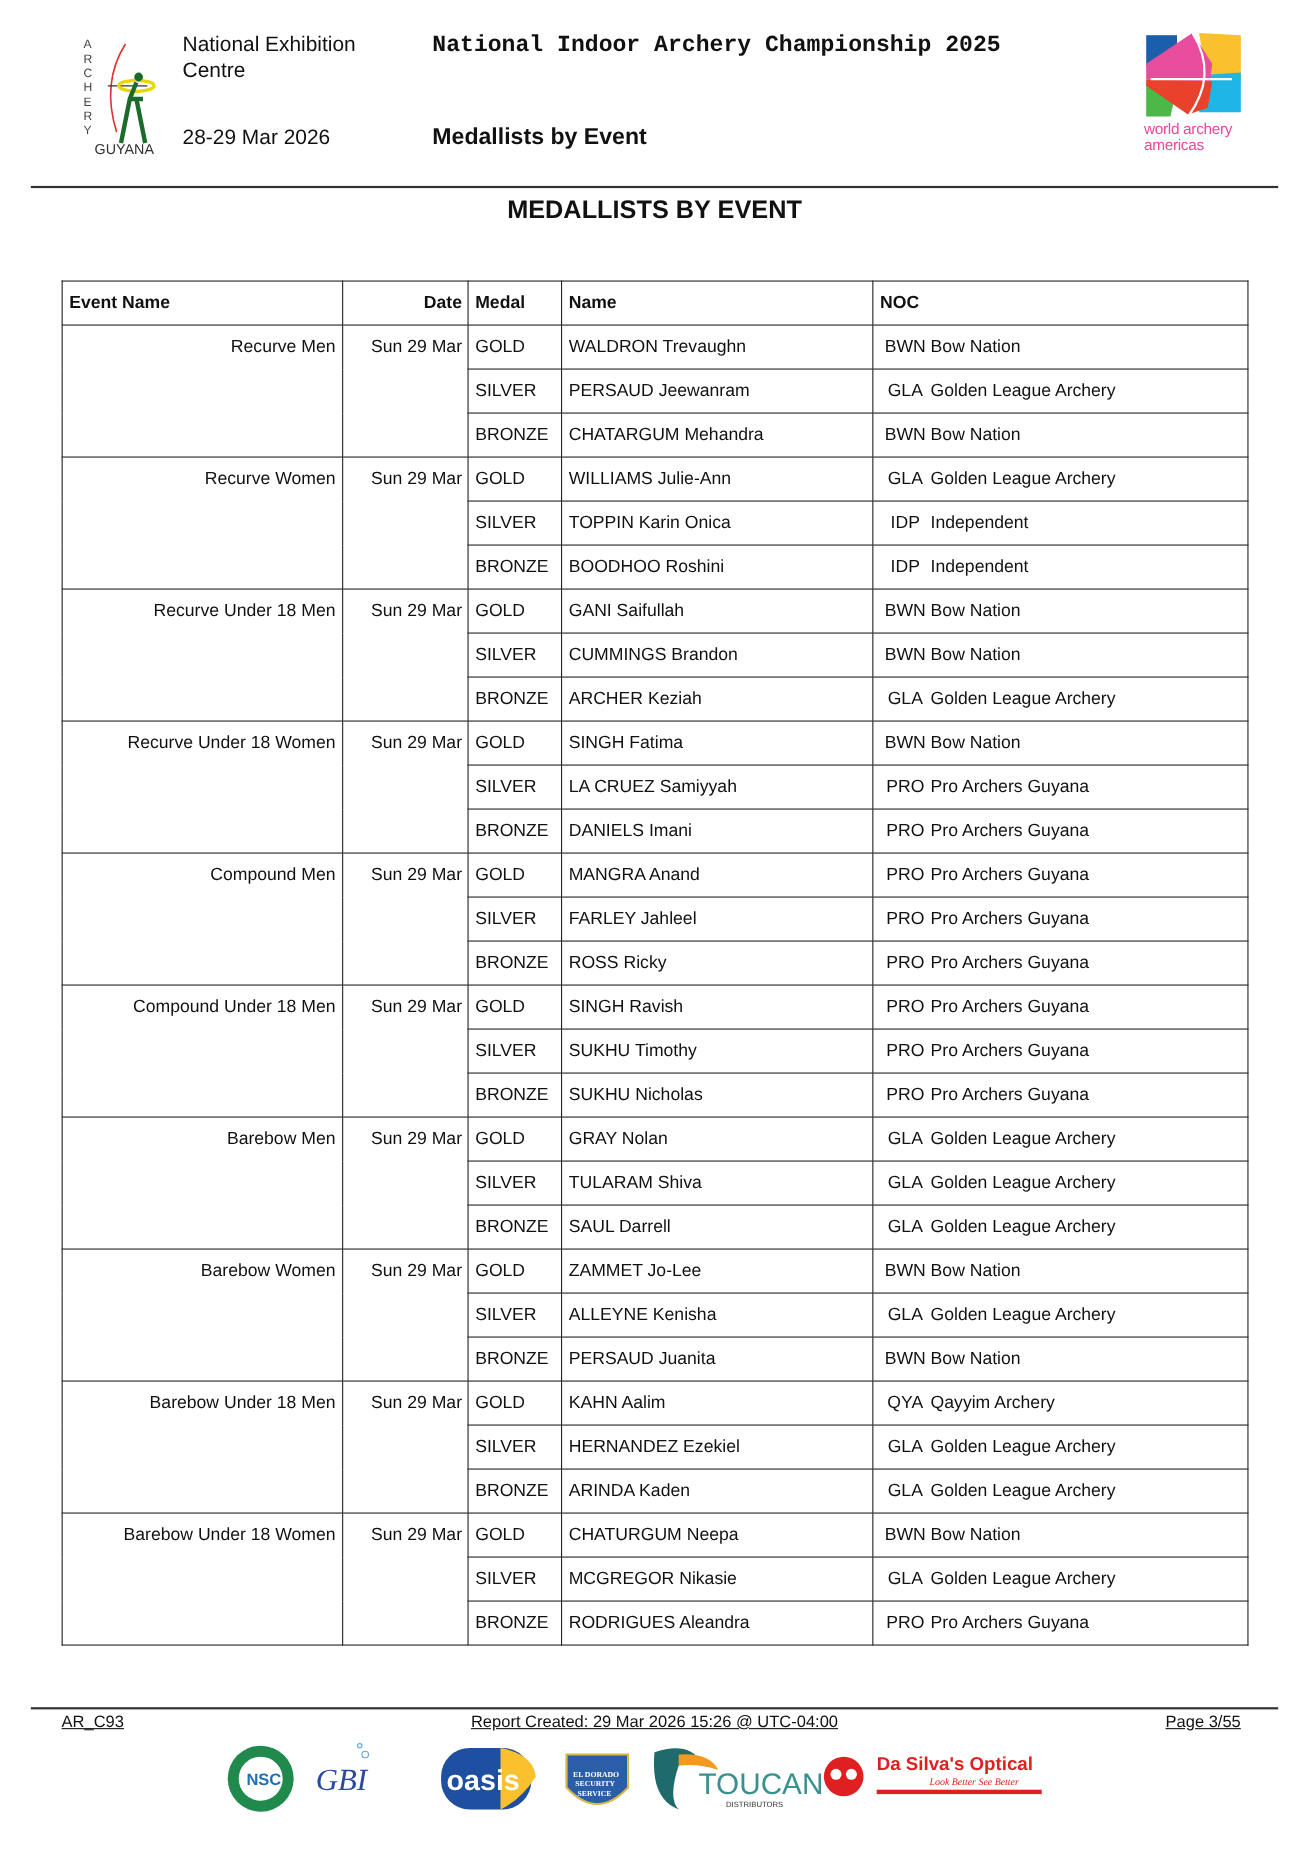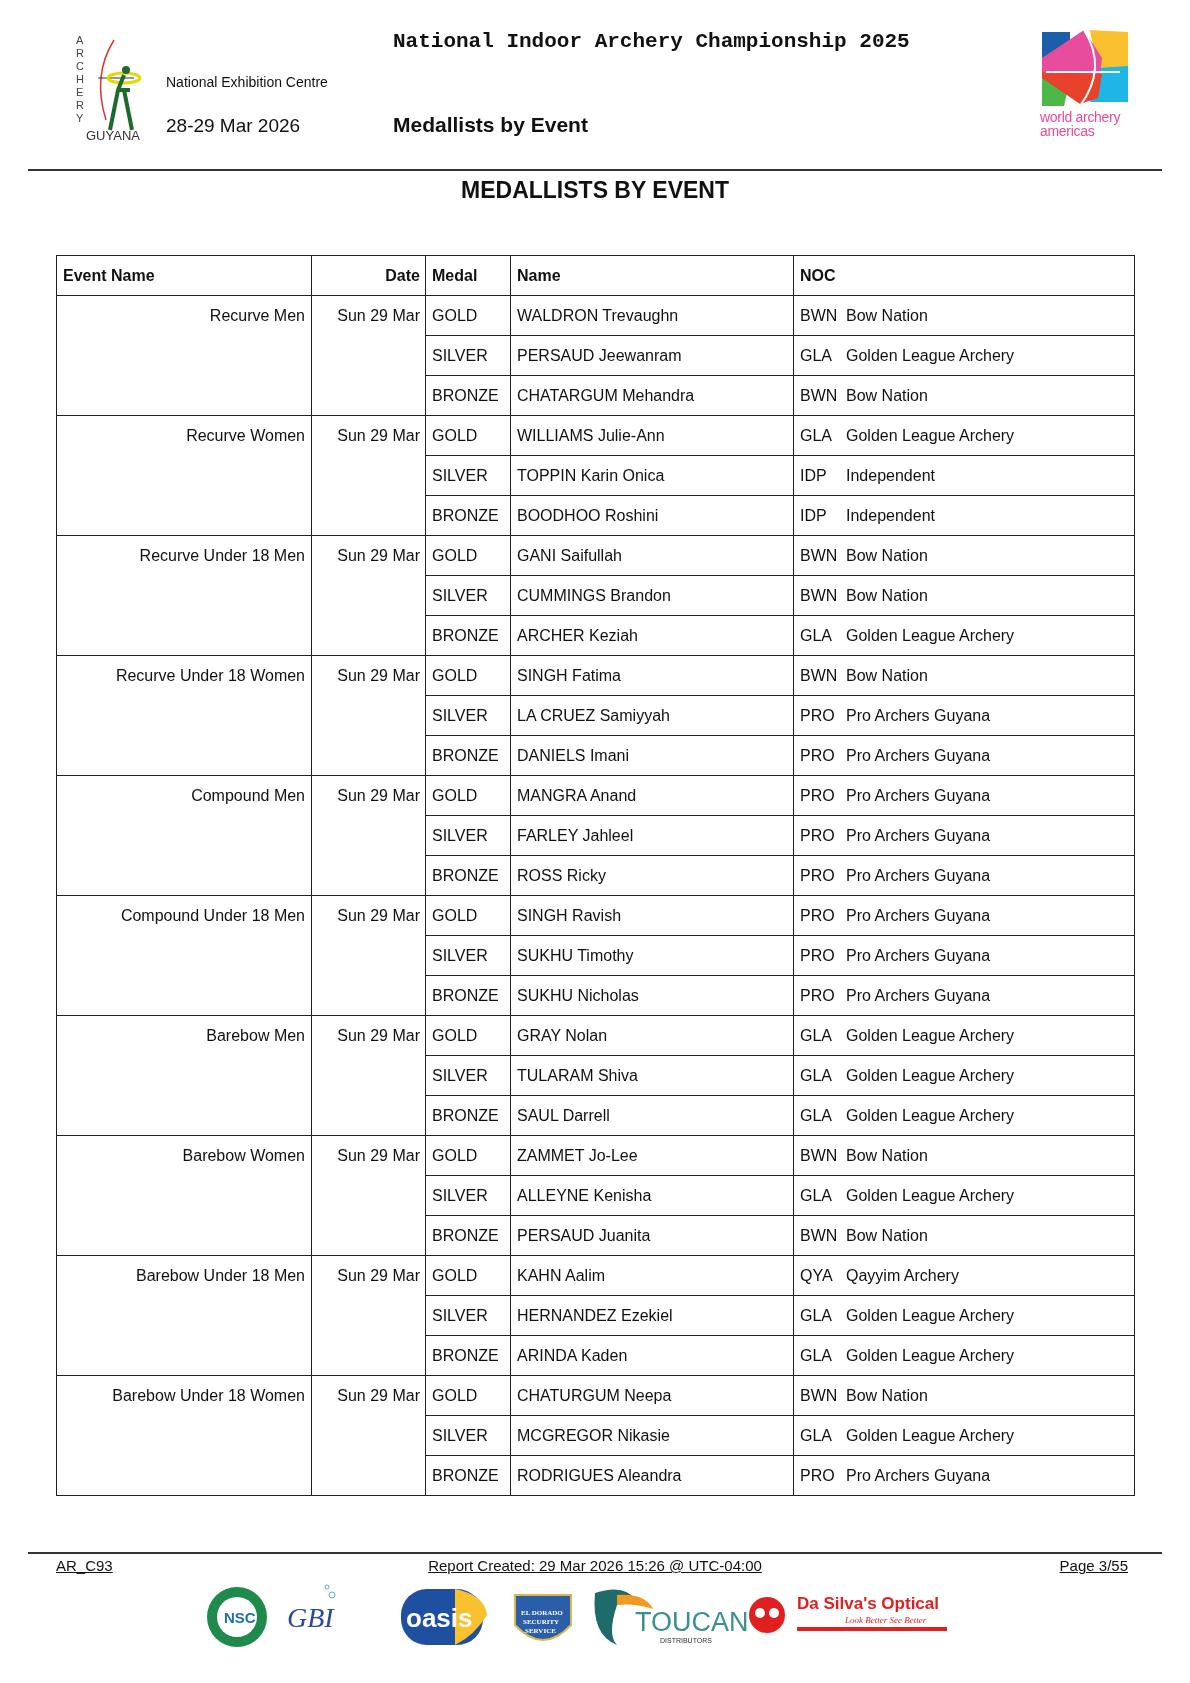--- a/index.html
+++ b/index.html
@@ -1,34 +1,34 @@
 <!DOCTYPE html>
 <html><head>
 <meta charset="utf-8">
 <style>
   html, body { margin:0; padding:0; background:#fff; }
   body { width:1190px; height:1683px; position:relative; overflow:hidden;
          font-family:"Liberation Sans", sans-serif; color:#111; }
   .abs { position:absolute; }
   .logo-left { left:74px; top:30px; width:84px; height:112px; }
-  .venue { left:166px; top:29px; font-size:14px; line-height:24px; width:200px;margin-top:41px; }
+  .venue { left:166px; top:29px; font-size:19px; line-height:24px; width:200px; }
   .dates { left:166px; top:114px; font-size:19px; line-height:24px; }
   .comp-title { left:393px; top:30px; font-size:21px; font-weight:bold;font-family:Liberation Mono, monospace; }
   .sub-title { left:393px; top:113px; font-size:21px; font-weight:bold; }
   .logo-right { left:1040px; top:28px; width:90px; height:115px; }
   .wa-text { left:1040px; top:110px; font-size:14px; font-weight:normal; color:#ec4899; line-height:14px; letter-spacing:-0.3px; }
   .hr-top { left:28px; top:169px; width:1134px; height:2px; background:#333; }
   .page-title { left:0; width:1190px; top:177px; text-align:center; font-size:23px; font-weight:bold; }
 
   table.medals { position:absolute; left:56px; top:255px; border-collapse:collapse; width:1078px; table-layout:fixed; font-size:16px;padding-left:40px; }
   table.medals td, table.medals th { border:1px solid #222; padding:0 6px; height:39px; vertical-align:top; line-height:39px; white-space:nowrap; }
   table.medals th { font-weight:bold; text-align:left; height:39px; }
   table.medals th.date, table.medals td.date { text-align:right; padding-right:5px; }
   table.medals td.event, table.medals td.date { padding-top:0;text-align:right; }
-  td.noc .code { display:inline-block; width:46px; }
+  td.noc .code { display:inline-block; width:46px;text-align:center; }
   .hr-bottom { left:28px; top:1552px; width:1134px; height:2px; background:#333; }
   .foot { top:1557px; font-size:15px;text-decoration:underline; }
   .foot-left { left:56px; }
   .foot-center { left:0; width:1190px; text-align:center; }
   .foot-right { right:62px; }
   .sponsors { left:205px; top:1575px; width:780px; height:80px; }
 </style>
 </head>
 <body>
 

